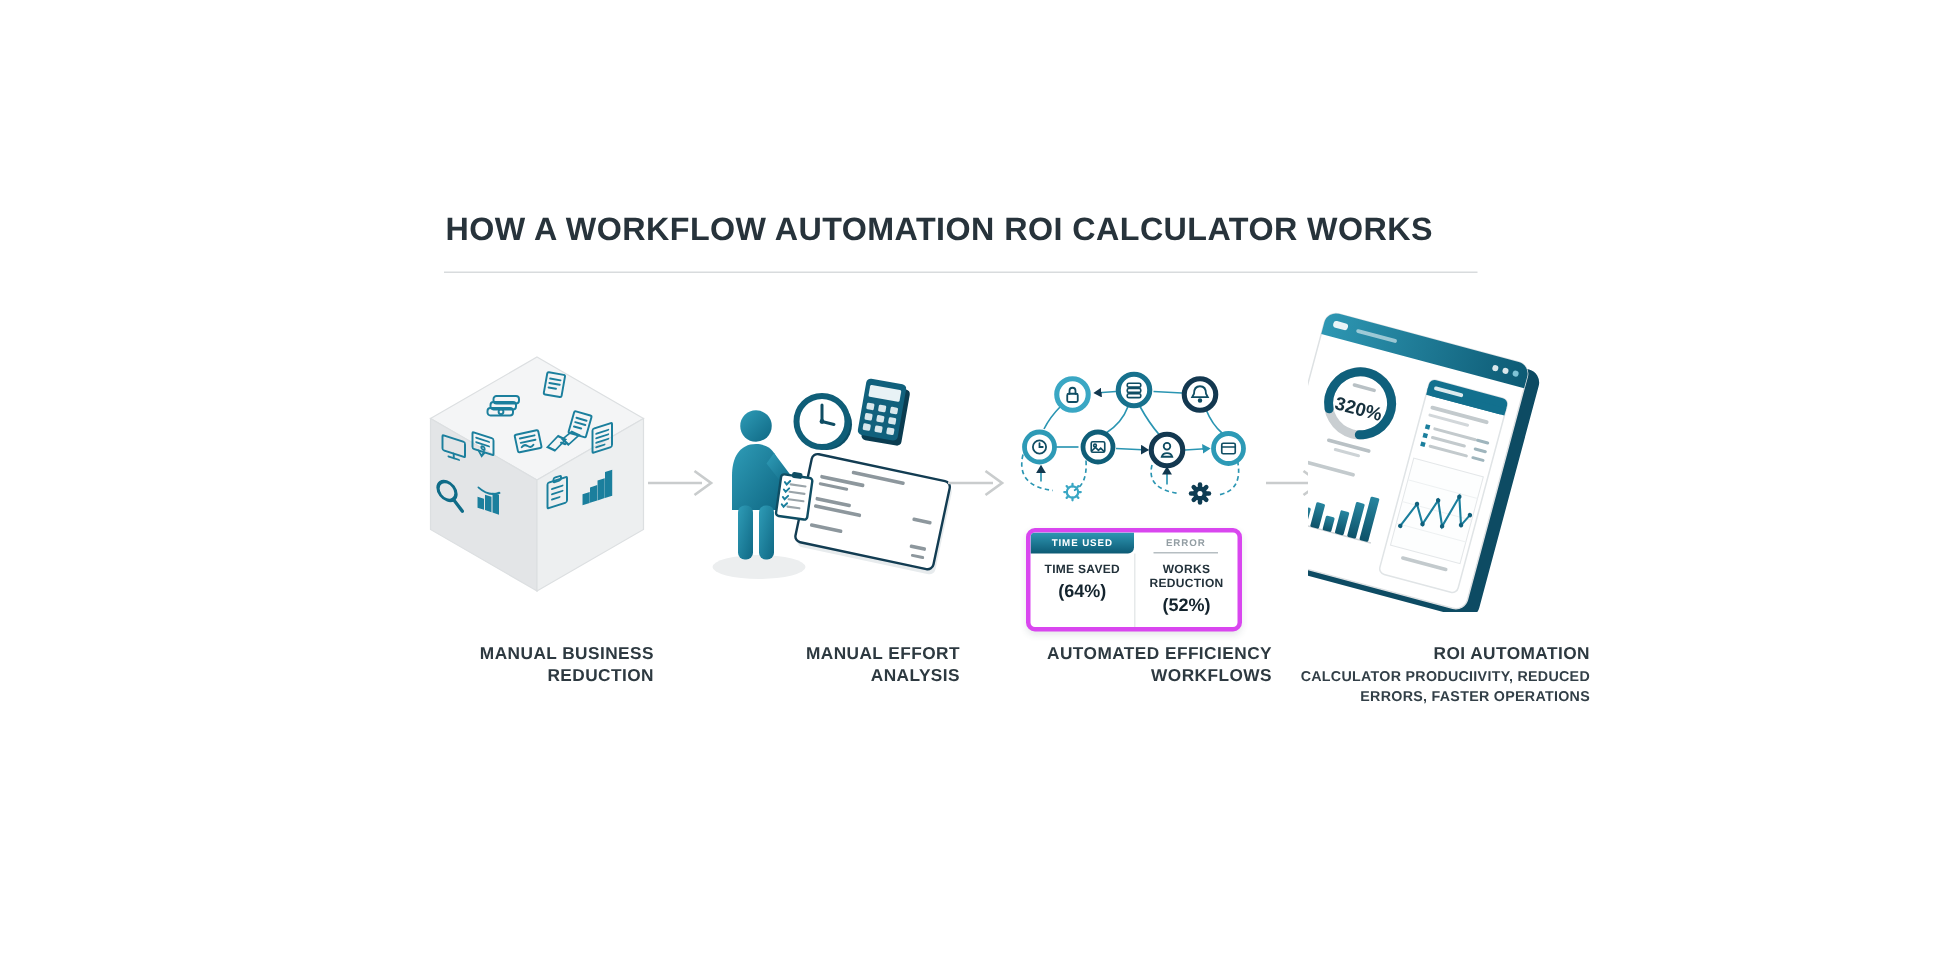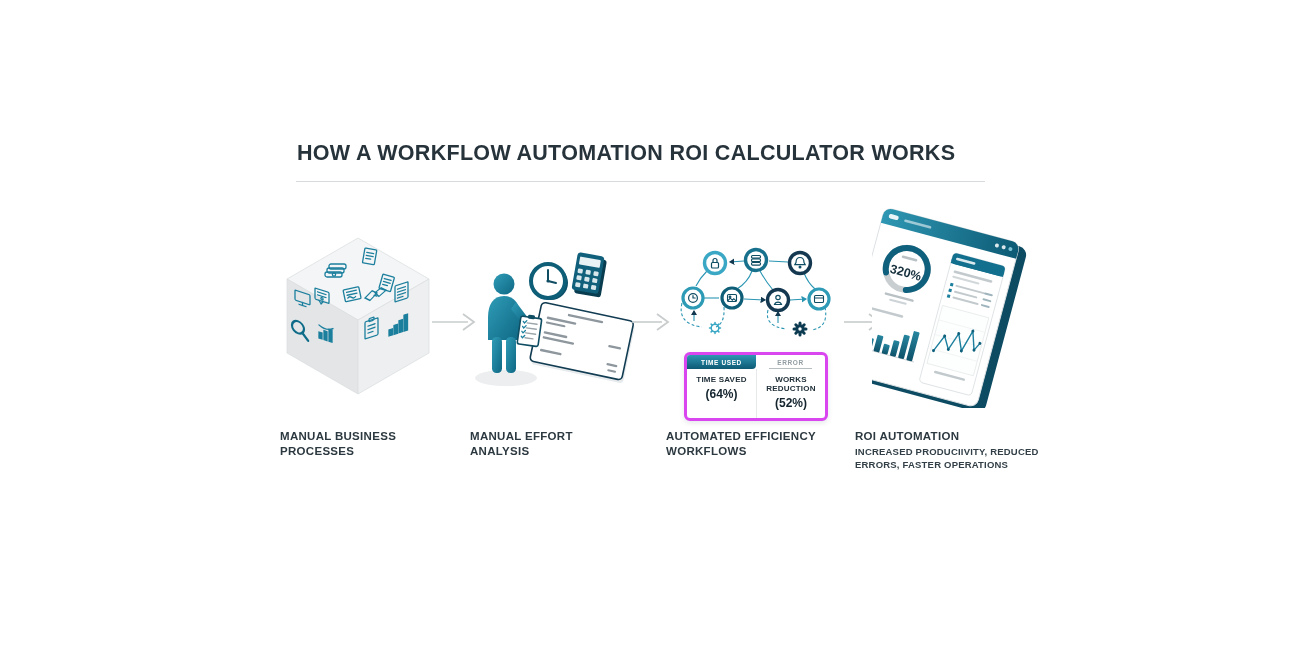--- a/index.html
+++ b/index.html
@@ -3,21 +3,21 @@
 <meta charset="utf-8">
 <style>
   html,body{margin:0;padding:0;background:#ffffff;}
   .canvas{position:relative;width:1300px;height:650px;background:#ffffff;overflow:hidden;
           font-family:"Liberation Sans",sans-serif;border-radius:12px;}
   .title{position:absolute;left:297px;top:141px;font-size:21.5px;font-weight:700;
          color:#27333b;letter-spacing:.3px;white-space:nowrap;}
   .title-rule{position:absolute;left:296px;top:181px;width:689px;height:1px;background:#d8dbdd;}
 
   .step{position:absolute;}
-  .caption{position:absolute;text-align:left;color:#2d3940;font-weight:700;
+  .caption{position:absolute;text-align:right;color:#2d3940;font-weight:700;
            font-size:11.5px;letter-spacing:.3px;line-height:1.3;}
   .subcaption{margin-top:2px;font-size:9.5px;font-weight:700;letter-spacing:.2px;line-height:1.35;color:#323f47;}
 
   .flow-arrow{position:absolute;}
 
   
   .roi-table{position:absolute;left:12px;top:112px;width:138px;background:#fff;
              border:3px solid #d946ef;border-radius:6px;overflow:hidden;
              box-shadow:0 2px 5px rgba(40,60,70,.12);}
   .tab-row{display:grid;grid-template-columns:1fr 1fr;}
@@ -449,28 +449,28 @@
             </g>
             <rect x="98" y="153" width="32" height="2.4" rx="1.2" fill="#c3cacd"></rect>
           </g>
         </g>
       </g>
     </svg>
   </div>
 
   <div class="caption" style="left:280px;top:429px;width:156px;">
     <div>MANUAL BUSINESS</div>
-    <div>PROCESSES</div>
+    <div>REDUCTION</div>
   </div>
   <div class="caption" style="left:666px;top:429px;width:182px;">
     <div>AUTOMATED EFFICIENCY</div>
     <div>WORKFLOWS</div>
   </div>
   <div class="caption" style="left:470px;top:429px;width:170px;">
     <div>MANUAL EFFORT</div>
     <div>ANALYSIS</div>
   </div>
   <div class="caption" style="left:855px;top:429px;width:205px;">
     <div>ROI AUTOMATION</div>
-    <div class="subcaption">INCREASED PRODUCIIVITY, REDUCED ERRORS, FASTER OPERATIONS</div>
+    <div class="subcaption">CALCULATOR PRODUCIIVITY, REDUCED ERRORS, FASTER OPERATIONS</div>
   </div>
 
 </div>
 
 </body></html>

